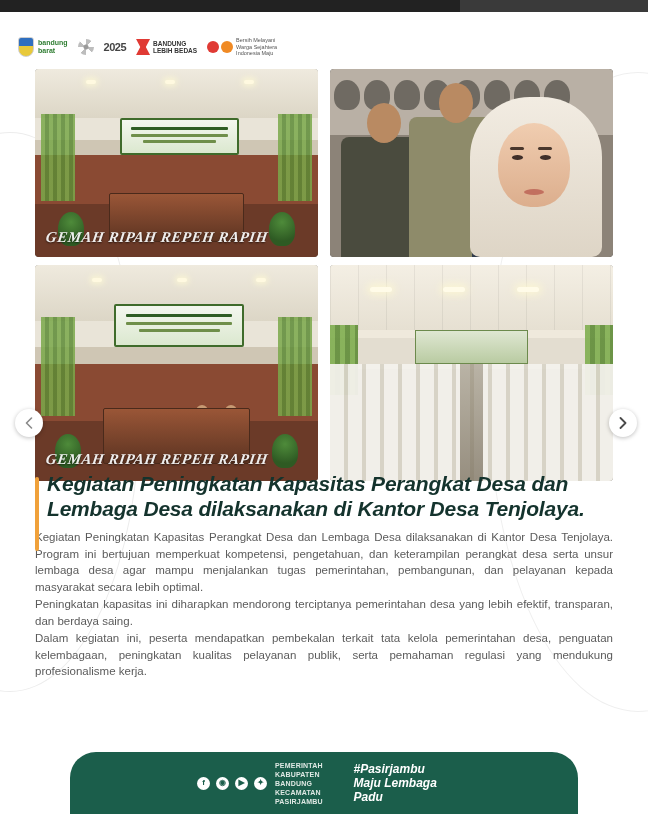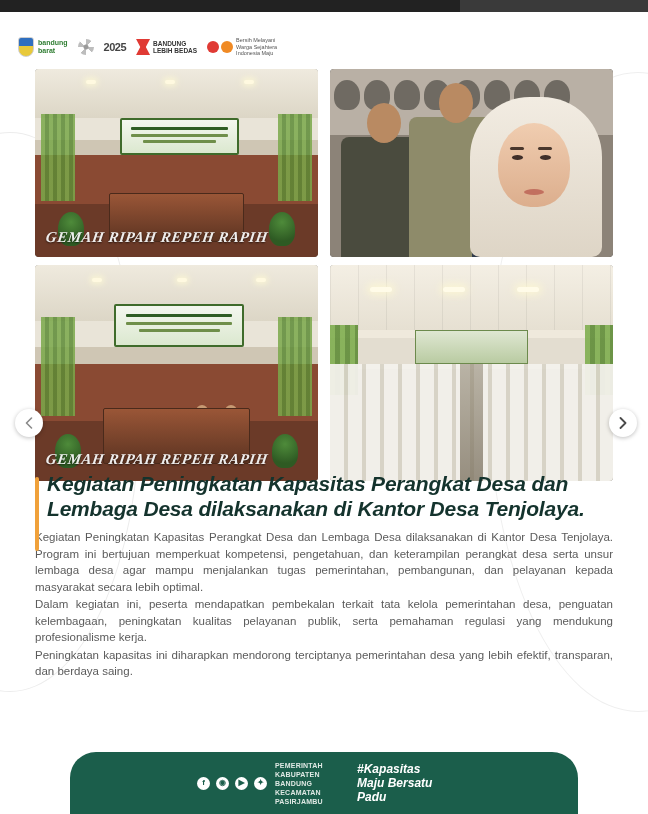--- a/index.html
+++ b/index.html
@@ -465,35 +465,35 @@
           <path d="M2.5 1 L7.5 6 L2.5 11" fill="none" stroke="#4a4a4a" stroke-width="1.8" stroke-linecap="round" stroke-linejoin="round"></path>
         </svg>
       </div>
     </div>
 
     <div class="article">
       <div class="accent"></div>
       <h1 class="headline">Kegiatan Peningkatan Kapasitas Perangkat Desa dan Lembaga Desa dilaksanakan di Kantor Desa Tenjolaya.</h1>
       <div class="body">
         <p>Kegiatan Peningkatan Kapasitas Perangkat Desa dan Lembaga Desa dilaksanakan di Kantor Desa Tenjolaya. Program ini bertujuan memperkuat kompetensi, pengetahuan, dan keterampilan perangkat desa serta unsur lembaga desa agar mampu menjalankan tugas pemerintahan, pembangunan, dan pelayanan kepada masyarakat secara lebih optimal.</p>
+        <p>Peningkatan kapasitas ini diharapkan mendorong terciptanya pemerintahan desa yang lebih efektif, transparan, dan berdaya saing.</p>
         <p>Dalam kegiatan ini, peserta mendapatkan pembekalan terkait tata kelola pemerintahan desa, penguatan kelembagaan, peningkatan kualitas pelayanan publik, serta pemahaman regulasi yang mendukung profesionalisme kerja.</p>
-        <p>Peningkatan kapasitas ini diharapkan mendorong terciptanya pemerintahan desa yang lebih efektif, transparan, dan berdaya saing.</p>
       </div>
     </div>
 
     <div class="footer">
       <div class="foot-center-overlay">
         <div class="social">
           <div class="sicon">f</div>
           <div class="sicon">◉</div>
           <div class="sicon">▶</div>
           <div class="sicon">✦</div>
         </div>
         <div>
           <div class="foot-org">PEMERINTAH KABUPATEN BANDUNG</div>
           <div class="foot-org">KECAMATAN PASIRJAMBU</div>
         </div>
-        <div class="hashtag">#Kapasitas Maju Bersatu Padu</div>
+        <div class="hashtag">#Pasirjambu Maju Lembaga Padu</div>
       </div>
     </div>
 
   </div>
 </div>
 
 </body></html>

